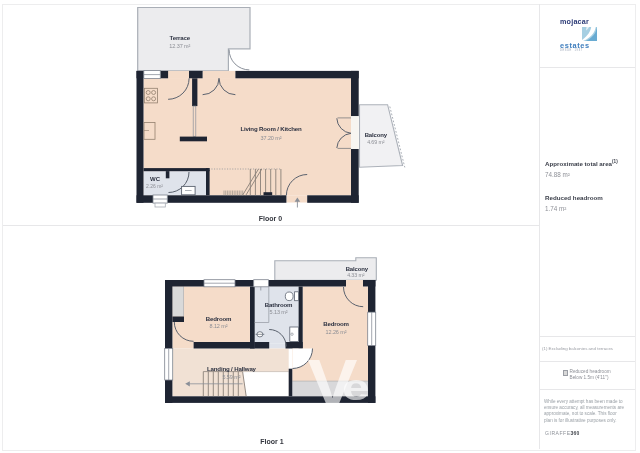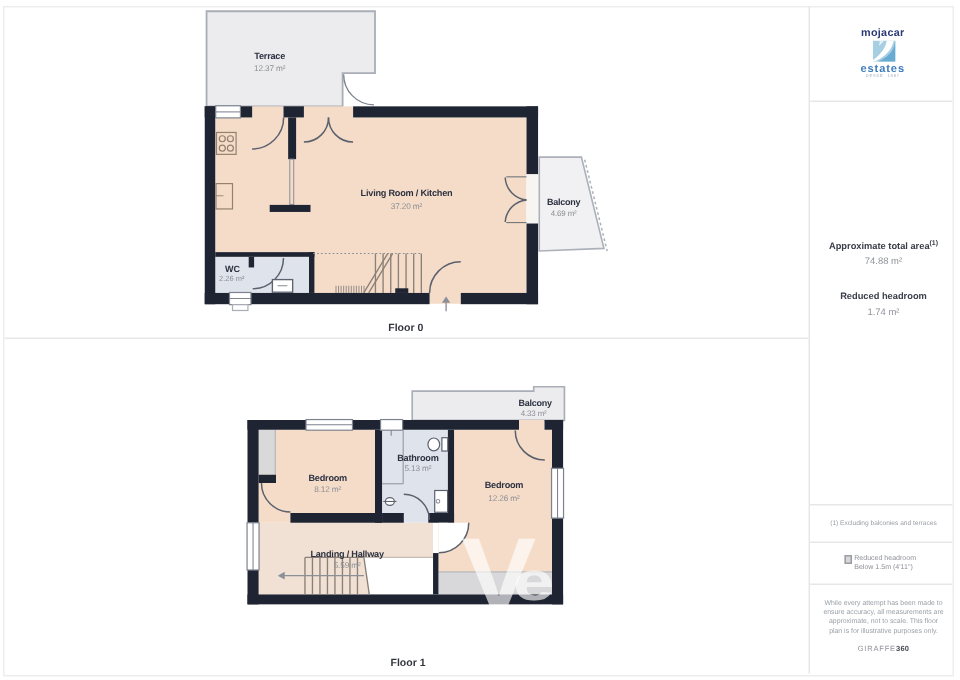--- a/index.html
+++ b/index.html
@@ -1,18 +1,18 @@
 <!DOCTYPE html>
 <html><head>
 <meta charset="utf-8">
 <style>
   html,body{margin:0;padding:0;}
   body{width:640px;height:453px;background:#ffffff;font-family:"Liberation Sans",sans-serif;position:relative;overflow:hidden;}
   .abs{position:absolute;}
-  .ctr{text-align:center;}
+  .ctr{}
 </style>
 </head>
 <body>
 
 <div class="abs" style="left:2px;top:4px;width:632px;height:445px;border:1px solid #ededee;"></div>
 
 <div class="abs" style="left:539px;top:4px;width:1px;height:445px;background:#e7e7e9;"></div>
 
 <div class="abs" style="left:3px;top:225px;width:536px;height:1px;background:#e7e7e9;"></div>
 

